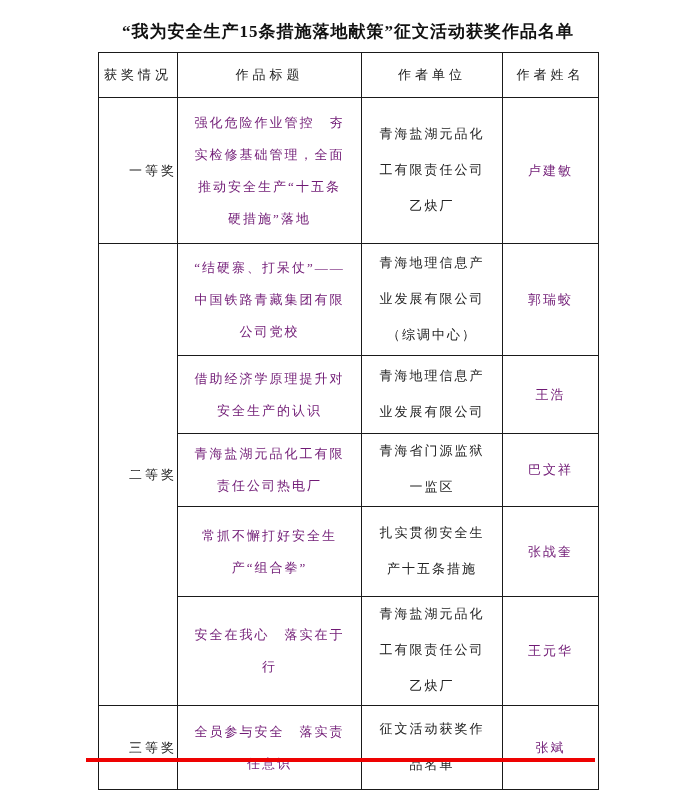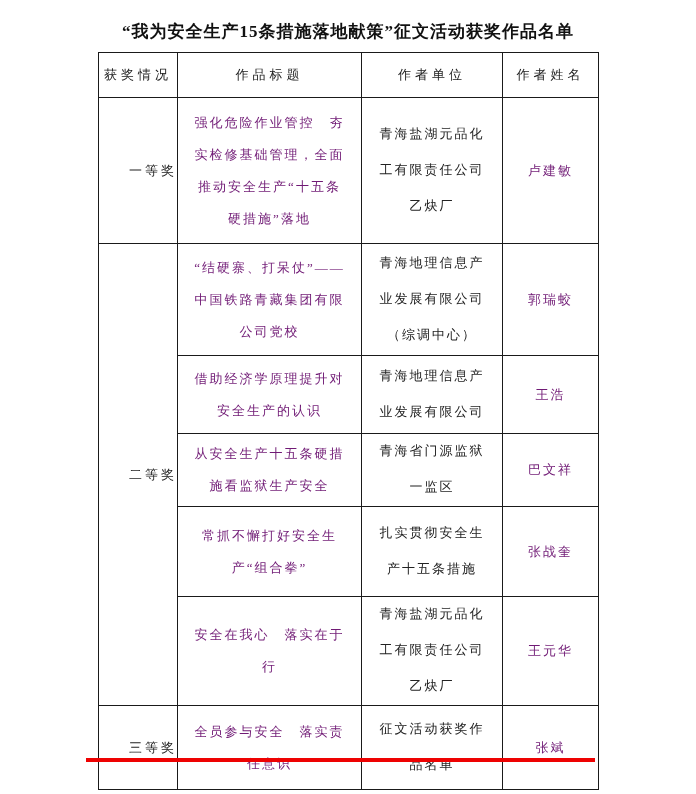--- a/index.html
+++ b/index.html
@@ -116,21 +116,21 @@
         <td class="title-cell">“结硬寨、打呆仗”——中国铁路青藏集团有限公司党校</td>
         <td class="unit-cell">青海地理信息产业发展有限公司（综调中心）</td>
         <td class="author-cell">郭瑞蛟</td>
       </tr>
       <tr style="height: 78px;">
         <td class="title-cell">借助经济学原理提升对安全生产的认识</td>
         <td class="unit-cell">青海地理信息产业发展有限公司</td>
         <td class="author-cell">王浩</td>
       </tr>
       <tr style="height: 68px;">
-        <td class="title-cell">从安全生产十五条硬措施看监狱生产安全</td>
+        <td class="title-cell">青海盐湖元品化工有限责任公司热电厂</td>
         <td class="unit-cell">青海省门源监狱一监区</td>
         <td class="author-cell">巴文祥</td>
       </tr>
       <tr style="height: 90px;">
         <td class="title-cell">常抓不懈打好安全生产“组合拳”</td>
         <td class="unit-cell">扎实贯彻安全生产十五条措施</td>
         <td class="author-cell">张战奎</td>
       </tr>
       <tr style="height: 108px;">
         <td class="title-cell">安全在我心　落实在于行</td>

